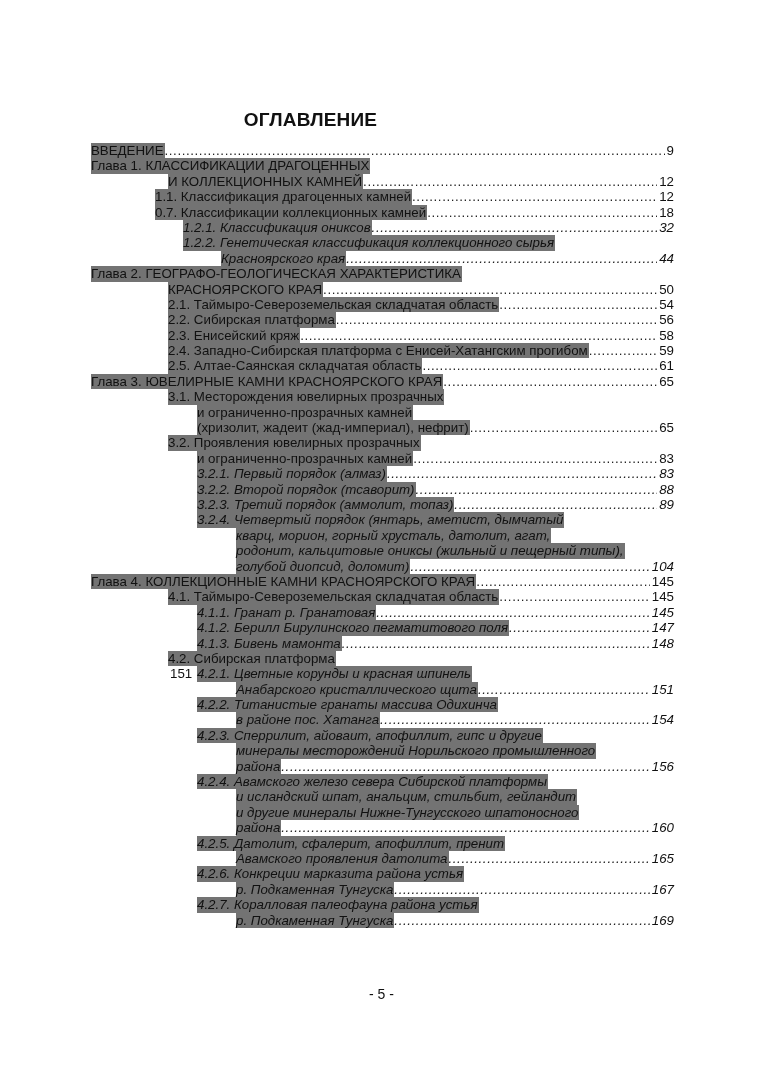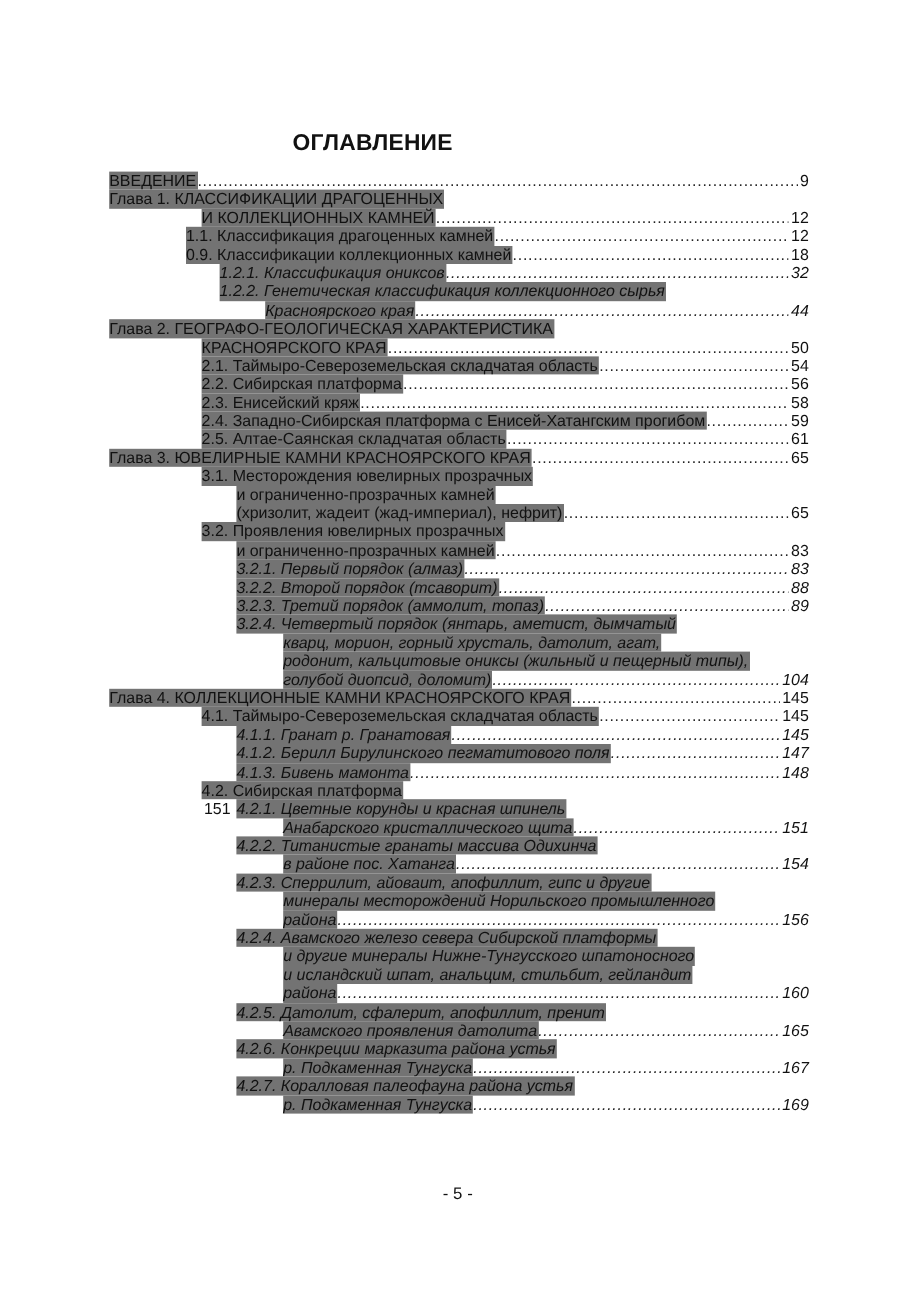--- a/index.html
+++ b/index.html
@@ -36,21 +36,21 @@
       <span class="txt">И КОЛЛЕКЦИОННЫХ  КАМНЕЙ </span>
       <span class="dots"></span>
       <span class="pg">12</span>
     </div>
     <div class="line" style="padding-left: 64px;">
       <span class="txt">1.1. Классификация драгоценных камней</span>
       <span class="dots"></span>
       <span class="pg">12</span>
     </div>
     <div class="line" style="padding-left: 64px;">
-      <span class="txt">0.9. Классификации коллекционных камней</span>
+      <span class="txt">0.7. Классификации коллекционных камней</span>
       <span class="dots"></span>
       <span class="pg">18</span>
     </div>
     <div class="line i" style="padding-left: 92px; align-items: center;">
       <span class="txt">1.2.1. Классификация ониксов </span>
       <span class="dots"></span>
       <span class="pg">32</span>
     </div>
     <div class="line i" style="padding-left: 92px;">
       <span class="txt">1.2.2. Генетическая классификация коллекционного сырья</span>
@@ -200,26 +200,26 @@
     </div>
     <div class="line i" style="padding-left: 145px;">
       <span class="txt">района </span>
       <span class="dots"></span>
       <span class="pg">156</span>
     </div>
     <div class="line i" style="padding-left: 106px;">
       <span class="txt">4.2.4. Авамского железо севера Сибирской платформы</span>
     </div>
     <div class="line i" style="padding-left: 145px;">
+      <span class="txt">и исландский шпат, анальцим, стильбит, гейландит</span>
+    </div>
+    <div class="line i" style="padding-left: 145px;">
       <span class="txt">и другие минералы Нижне-Тунгусского шпатоносного</span>
     </div>
     <div class="line i" style="padding-left: 145px;">
-      <span class="txt">и исландский шпат, анальцим, стильбит, гейландит</span>
-    </div>
-    <div class="line i" style="padding-left: 145px;">
       <span class="txt">района </span>
       <span class="dots"></span>
       <span class="pg">160</span>
     </div>
     <div class="line i" style="padding-left: 106px;">
       <span class="txt">4.2.5. Датолит, сфалерит, апофиллит, пренит</span>
     </div>
     <div class="line i" style="padding-left: 145px;">
       <span class="txt">Авамского проявления датолита </span>
       <span class="dots"></span>

